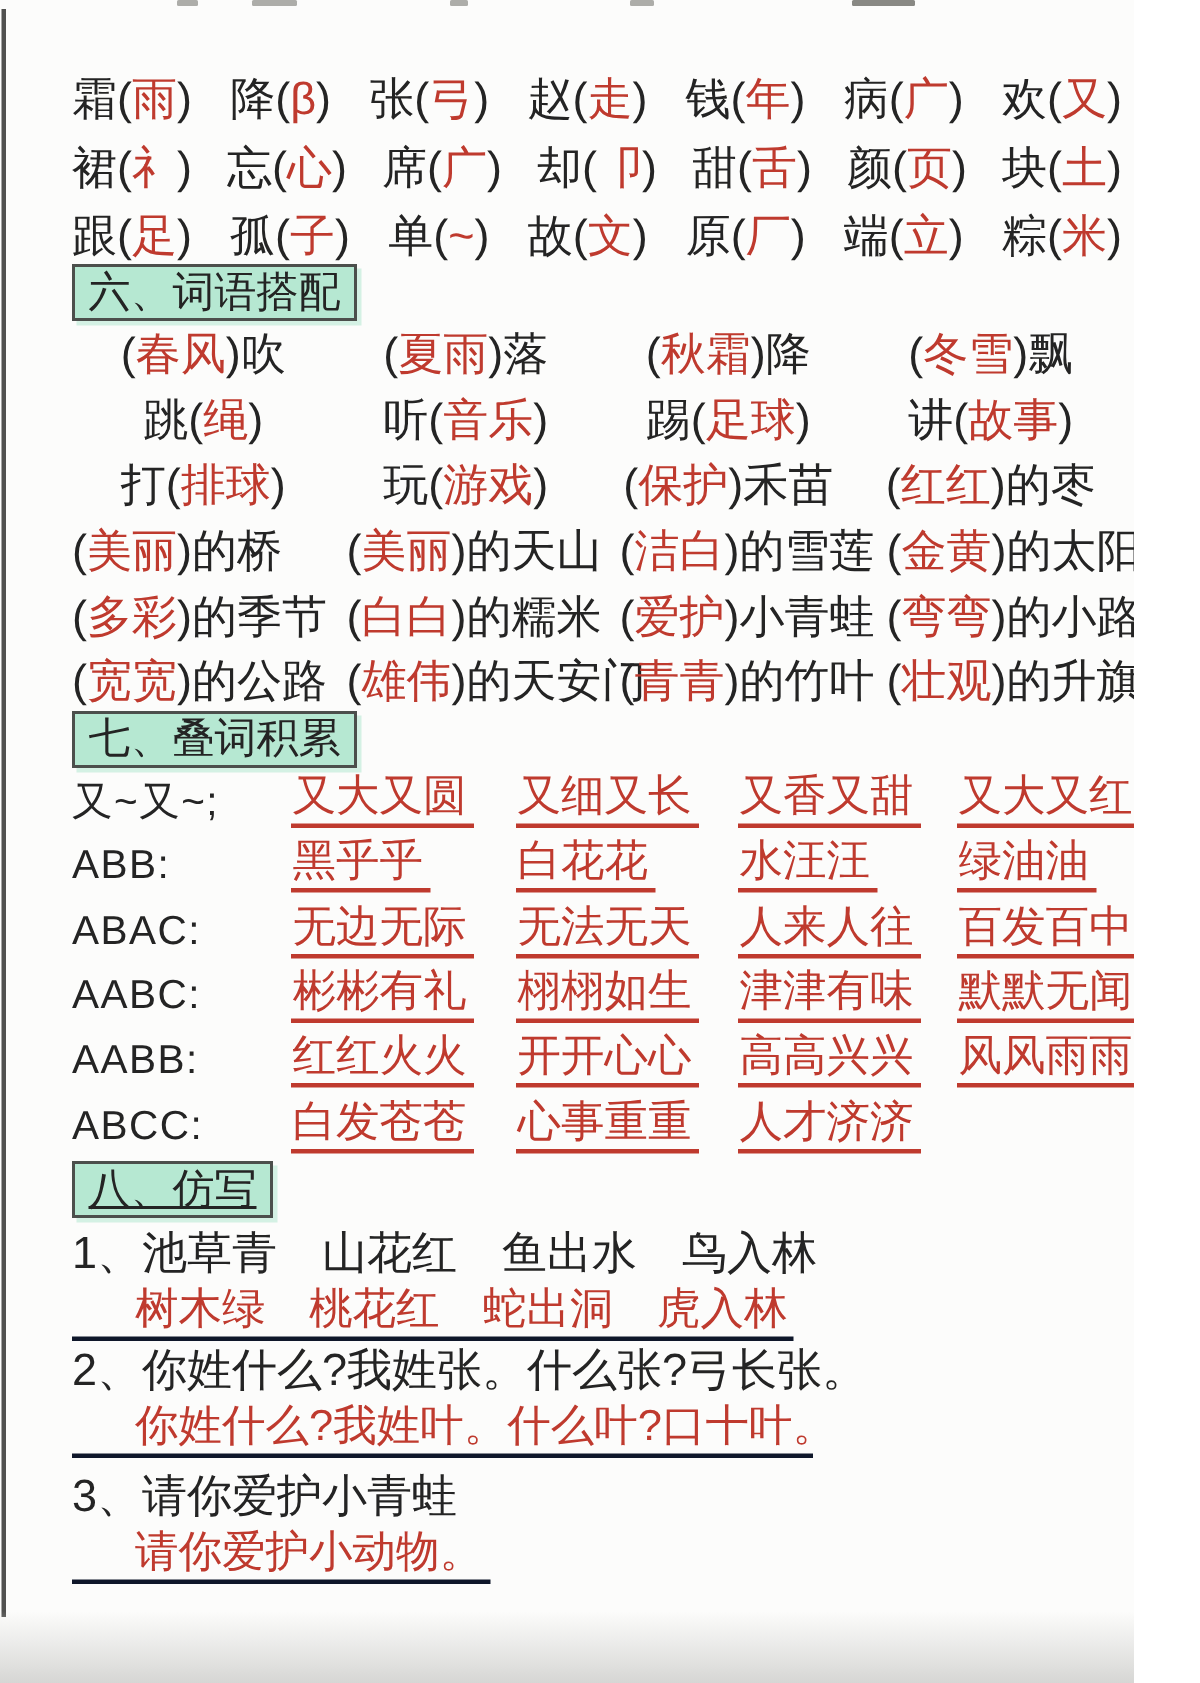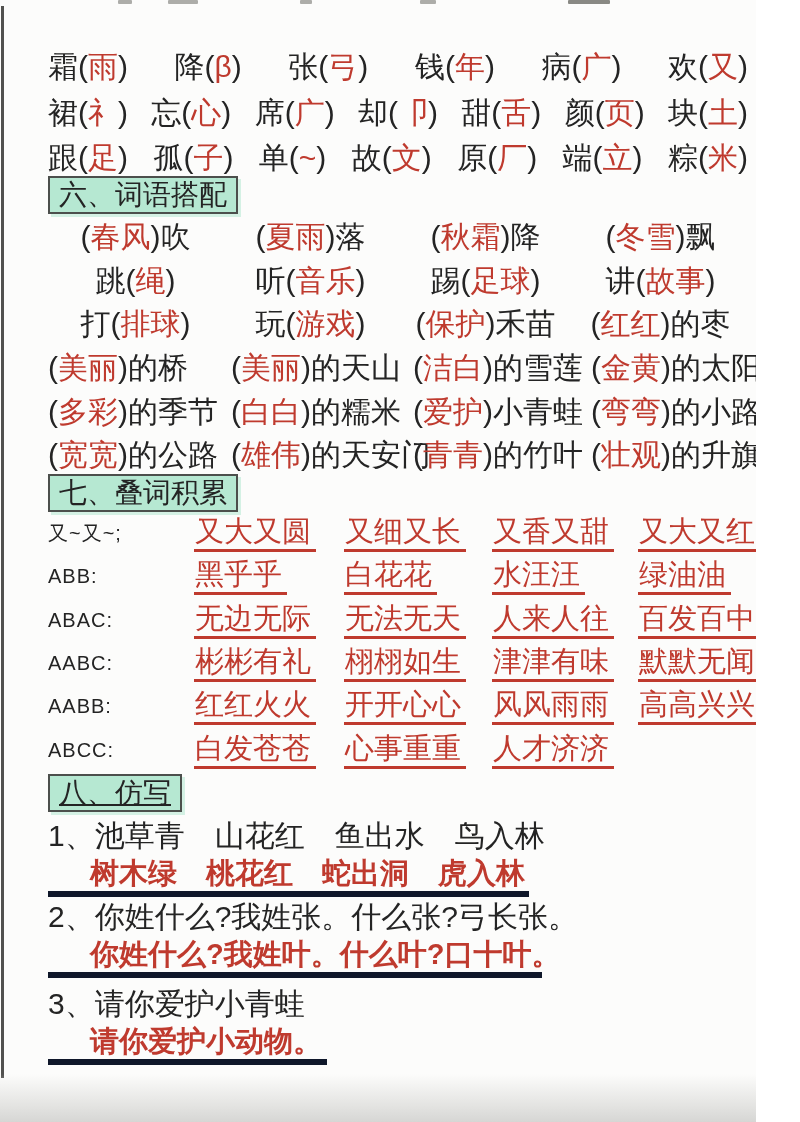--- a/index.html
+++ b/index.html
@@ -51,34 +51,34 @@
     font-size:30px;line-height:43.7px;white-space:nowrap;
   }
   .prow.center{grid-template-columns:repeat(4,175px);justify-items:center;}
   .prow.left{grid-template-columns:183px 182px 178px auto;justify-items:start;}
   
   .seven-rows{position:absolute;left:48px;top:512px;width:702px;}
   .drow{
     display:grid;grid-template-columns:146px 150px 148px 146px auto;
     height:43.3px;align-items:center;white-space:nowrap;
   }
-  .drow .dlabel{font-size:20px;letter-spacing:1px;}
+  .drow .dlabel{font-size:27px;letter-spacing:1px;}
   .dword{
     justify-self:start;font-size:29px;line-height:32px;
     border-bottom:3px solid var(--red,#bf3a2e);
     padding:0 5px 2px 1px;
   }
   
   .eight{position:absolute;left:48px;top:816px;width:700px;}
   .qa{}
   .qa:nth-of-type(2){margin-bottom:6px;}
   .qa .prompt{font-size:30px;line-height:40px;height:40px;white-space:pre;}
   .qa .answer{
     font-size:29px;line-height:35px;height:35px;white-space:pre;
-    padding-left:42px;border-bottom:6px solid #0f172a;font-weight:bold;
+    padding-left:42px;border-bottom:3px solid #0f172a;
   }
   .qa:nth-of-type(1) .answer{width:439px;}   
   .qa:nth-of-type(2) .answer{width:452px;}   
   .qa:nth-of-type(3) .answer{width:237px;}   
   
   .bottom-shadow{
     position:absolute;left:0;bottom:0;width:800px;height:48px;
     background:linear-gradient(to bottom, rgba(252,252,251,0), #e4e4e2 65%, #d6d6d4);
   }
 </style>
@@ -95,20 +95,21 @@
     <i style="left:300px;width:12px"></i>
     <i style="left:420px;width:16px"></i>
     <i style="left:568px;width:42px;opacity:.8"></i>
   </div>
 
   <section class="radicals">
     <div class="rrow">
         <span><span>霜(</span><span class="red">雨</span><span>)</span></span>
         <span><span>降(</span><span class="red">β</span><span>)</span></span>
         <span><span>张(</span><span class="red">弓</span><span>)</span></span>
+        <span><span>赵(</span><span class="red">走</span><span>)</span></span>
         <span><span>钱(</span><span class="red">年</span><span>)</span></span>
         <span><span>病(</span><span class="red">广</span><span>)</span></span>
         <span><span>欢(</span><span class="red">又</span><span>)</span></span>
       </div>
       <div class="rrow">
         <span><span>裙(</span><span class="red">礻</span><span>)</span></span>
         <span><span>忘(</span><span class="red">心</span><span>)</span></span>
         <span><span>席(</span><span class="red">广</span><span>)</span></span>
         <span><span>却(</span><span class="red">卩</span><span>)</span></span>
         <span><span>甜(</span><span class="red">舌</span><span>)</span></span>
@@ -195,22 +196,22 @@
         <span class="dlabel">AABC:</span>
         <span class="dword red">彬彬有礼</span>
         <span class="dword red">栩栩如生</span>
         <span class="dword red">津津有味</span>
         <span class="dword red">默默无闻</span>
       </div>
       <div class="drow">
         <span class="dlabel">AABB:</span>
         <span class="dword red">红红火火</span>
         <span class="dword red">开开心心</span>
+        <span class="dword red">高高兴兴</span>
         <span class="dword red">风风雨雨</span>
-        <span class="dword red">高高兴兴</span>
       </div>
       <div class="drow">
         <span class="dlabel">ABCC:</span>
         <span class="dword red">白发苍苍</span>
         <span class="dword red">心事重重</span>
         <span class="dword red">人才济济</span>
       </div>
   </section>
 
   <div class="sec-header h-eight">八、仿写</div>

